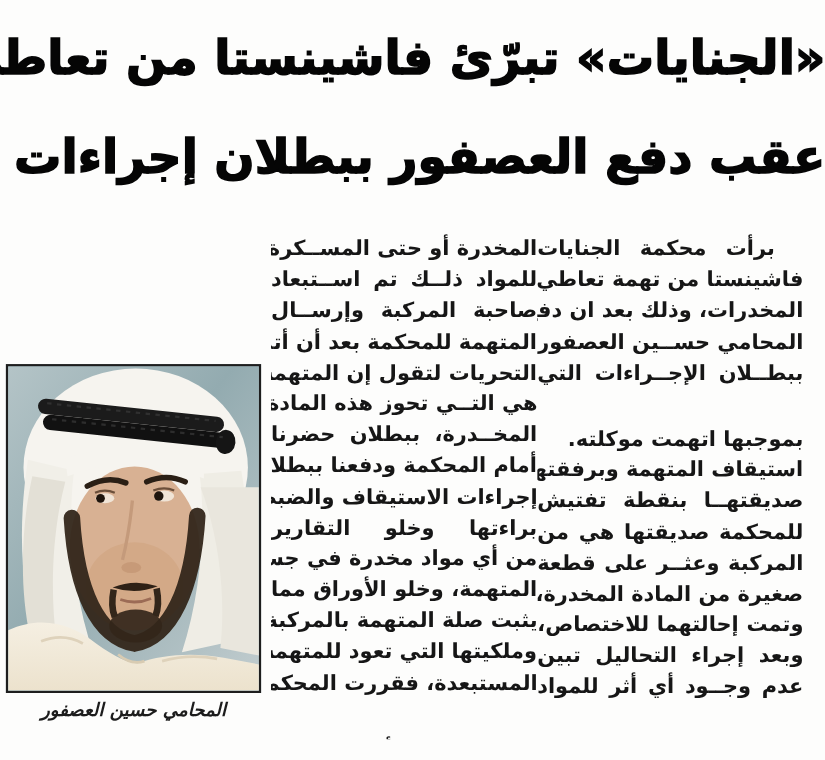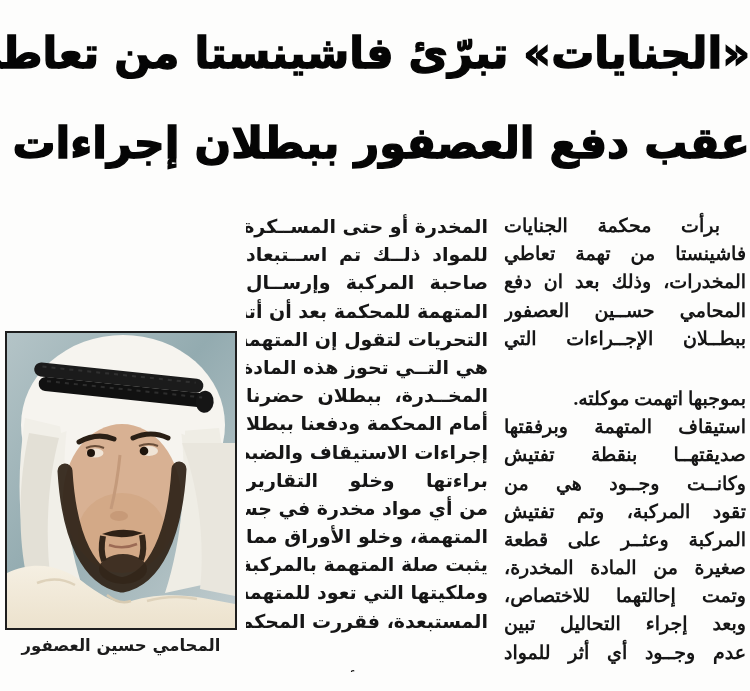--- a/index.html
+++ b/index.html
@@ -25,41 +25,41 @@
     -webkit-text-stroke:1.4px #050505;
     white-space:nowrap;
     letter-spacing:-0.5px;
   }
   
   .column{
     position:absolute;top:212px;
     width:242px;height:460px;
     overflow:hidden;
   }
-  .column-right{right:4px;font-family:Liberation Serif, serif;}
+  .column-right{right:20px;}
   .column-middle{right:262px;}
   .line{
     direction:rtl;
     font-size:19px;
     font-weight:bold;
     line-height:28.2px;
     height:28.2px;
     color:#161616;
     text-align:justify;
     text-align-last:justify;
     text-justify:inter-word;
     white-space:nowrap;
     overflow:hidden;
   }
   .line.indent{padding-right:26px;}
   .line.end{text-align:right;text-align-last:right;margin-top:32px;}
   
   .photo-figure{
     position:absolute;left:5px;top:331px;
-    margin:0;width:232px;
+    margin:0;width:232px;font-style:italic;
   }
   .photo-frame{
     width:228px;height:295px;
     border:2px solid #1e1e1e;
     background:#9db3b8;
     overflow:hidden;
   }
   .photo-frame svg{display:block;}
   .caption{
     margin-top:6px;
@@ -82,22 +82,21 @@
 
   <section class="column column-right" id="col-0">
       <div class="line indent">برأت محكمة الجنايات</div>
       <div class="line">فاشينستا من تهمة تعاطي</div>
       <div class="line">المخدرات، وذلك بعد ان دفع</div>
       <div class="line">المحامي حســين العصفور</div>
       <div class="line">ببطــلان الإجــراءات التي</div>
       <div class="line end">بموجبها اتهمت موكلته.</div>
       <div class="line">استيقاف المتهمة وبرفقتها</div>
       <div class="line">صديقتهــا بنقطة تفتيش</div>
-      <div class="line">وكانــت وجــود هي من</div>
-      <div class="line">تقود المركبة، وتم تفتيش</div>
+      <div class="line">للمحكمة صديقتها هي من</div>
       <div class="line">المركبة وعثــر على قطعة</div>
       <div class="line">صغيرة من المادة المخدرة،</div>
       <div class="line">وتمت إحالتهما للاختصاص،</div>
       <div class="line">وبعد إجراء التحاليل تبين</div>
       <div class="line">عدم وجــود أي أثر للمواد</div>
     </section>
   <section class="column column-middle" id="col-1">
       <div class="line">المخدرة أو حتى المســكرة،</div>
       <div class="line">للمواد ذلــك تم اســتبعاد</div>
       <div class="line">صاحبة المركبة وإرســال</div>

